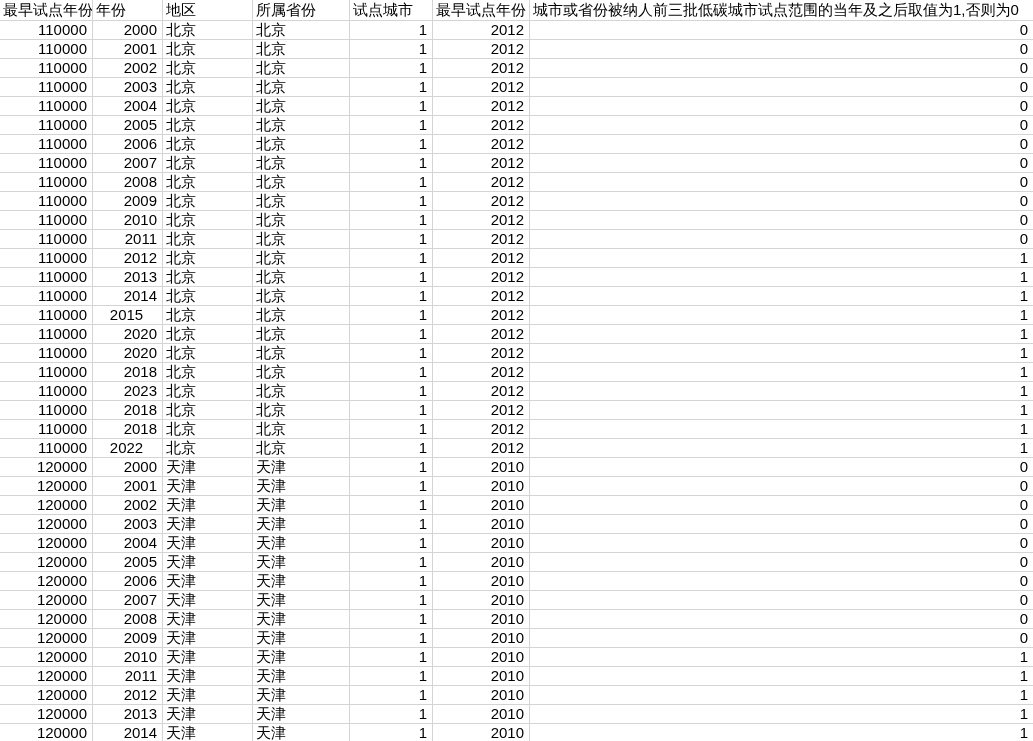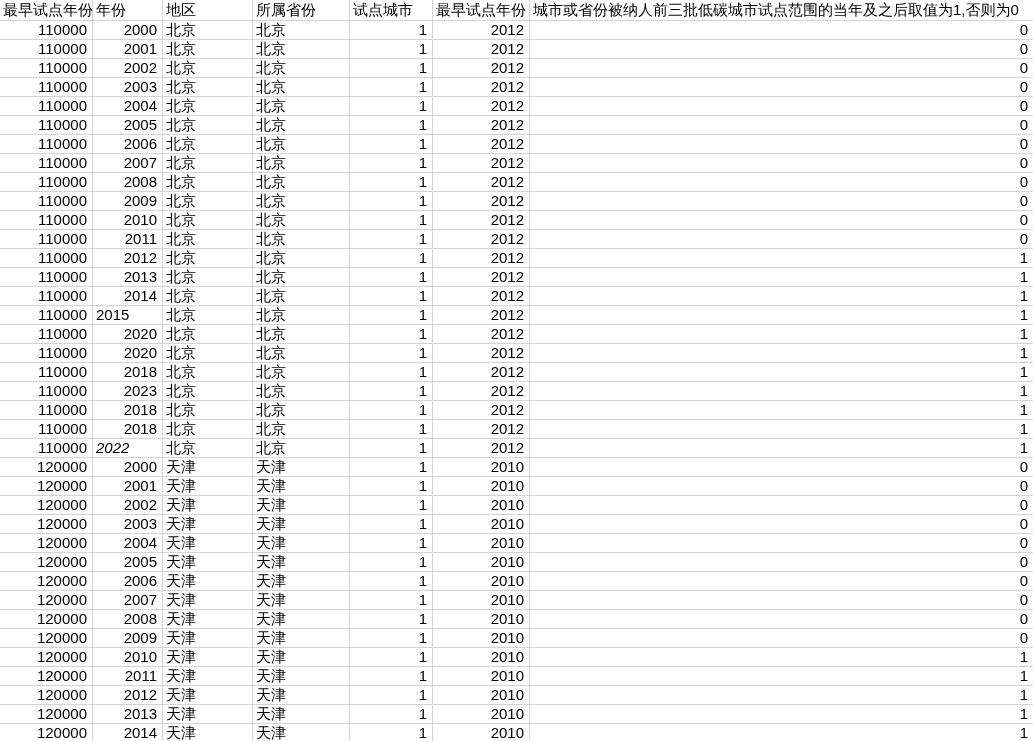--- a/index.html
+++ b/index.html
@@ -192,21 +192,21 @@
         <td style="text-align: right;">110000</td>
         <td style="text-align: right;">2014</td>
         <td style="text-align: left;">北京</td>
         <td style="text-align: left;">北京</td>
         <td style="text-align: right;">1</td>
         <td style="text-align: right;">2012</td>
         <td style="text-align: right;">1</td>
       </tr>
       <tr>
         <td style="text-align: right;">110000</td>
-        <td style="text-align: left;">2015</td>
+        <td style="text-align: center;">2015</td>
         <td style="text-align: left;">北京</td>
         <td style="text-align: left;">北京</td>
         <td style="text-align: right;">1</td>
         <td style="text-align: right;">2012</td>
         <td style="text-align: right;">1</td>
       </tr>
       <tr>
         <td style="text-align: right;">110000</td>
         <td style="text-align: right;">2020</td>
         <td style="text-align: left;">北京</td>
@@ -255,21 +255,21 @@
         <td style="text-align: right;">110000</td>
         <td style="text-align: right;">2018</td>
         <td style="text-align: left;">北京</td>
         <td style="text-align: left;">北京</td>
         <td style="text-align: right;">1</td>
         <td style="text-align: right;">2012</td>
         <td style="text-align: right;">1</td>
       </tr>
       <tr>
         <td style="text-align: right;">110000</td>
-        <td style="text-align: left; font-style: italic;">2022</td>
+        <td style="text-align: center;">2022</td>
         <td style="text-align: left;">北京</td>
         <td style="text-align: left;">北京</td>
         <td style="text-align: right;">1</td>
         <td style="text-align: right;">2012</td>
         <td style="text-align: right;">1</td>
       </tr>
       <tr>
         <td style="text-align: right;">120000</td>
         <td style="text-align: right;">2000</td>
         <td style="text-align: left;">天津</td>

